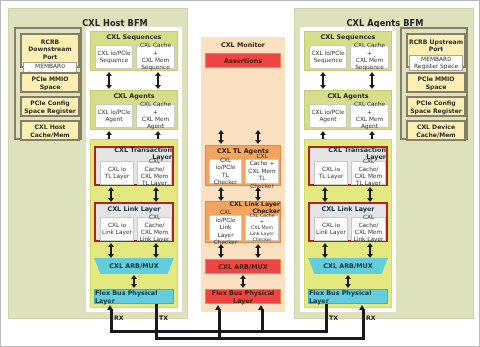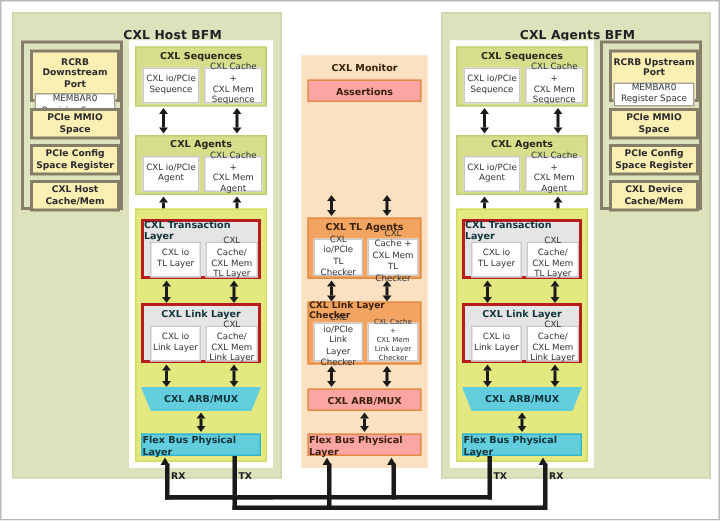--- a/index.html
+++ b/index.html
@@ -22,43 +22,43 @@
           align-items:center;justify-content:center;text-align:center;
           font-weight:bold;font-size:6.1px;color:#2c2c2c;line-height:1.25;}
   .regbox.hdr{font-size:6.1px;}
   .regbox-inner{background:#ffffff;border:1px solid #a8a390;display:flex;
                 align-items:center;justify-content:center;text-align:center;
                 font-weight:normal;font-size:5.9px;color:#333;line-height:1.25;}
 
   
   .grp-green{background:#d6de8c;border:1px solid #c3cc6e;}
   .grp-green > .grp-hd{color:#24291a;}
-  .grp-hd{font-weight:bold;font-size:6.4px;text-align:left;line-height:1.1;
+  .grp-hd{font-weight:bold;font-size:6.4px;text-align:right;line-height:1.1;
           display:flex;align-items:center;justify-content:center;}
   .sub{background:#ffffff;border:1px solid #c9c9c9;display:flex;align-items:center;
        justify-content:center;text-align:center;font-size:5.8px;color:#333;
        line-height:1.28;padding:0 1px;}
 
   
   .grp-cyan{background:#e5e5e5;border:2px solid #b91c1c;}
   .grp-cyan > .grp-hd{color:#10333a;}
 
   
   .grp-orange{background:#f2a460;border:1px solid #e08b41;}
   .grp-orange > .grp-hd{color:#3a2208;}
 
   
   .stack-bg{background:#e3e97e;border:1px solid #d3da63;}
 
   .solid-cyan{background:#62cddd;border:1px solid #36b4c9;display:flex;
               align-items:center;justify-content:center;font-weight:bold;
               font-size:6.4px;color:#10333a;}
-  .solid-orange{background:#fca5a5;border:1px solid #e08b41;display:flex;
+  .solid-orange{background:#ef4444;border:1px solid #e08b41;display:flex;
                 align-items:center;justify-content:center;font-weight:bold;
-                font-size:6.4px;color:#3a2208;}
+                font-size:6.4px;color:#3a2208;text-align:center;}
 
   
   .trap{display:flex;align-items:center;justify-content:center;font-weight:bold;
         font-size:6.4px;color:#10333a;
         clip-path:polygon(0% 0%,100% 0%,92% 100%,8% 100%);}
   .trap.cy{background:#62cddd;}
 
   
   .sb-title{background:#e0b9dc;border:1px solid #d0a4cc;display:flex;
             align-items:center;justify-content:center;font-weight:bold;

